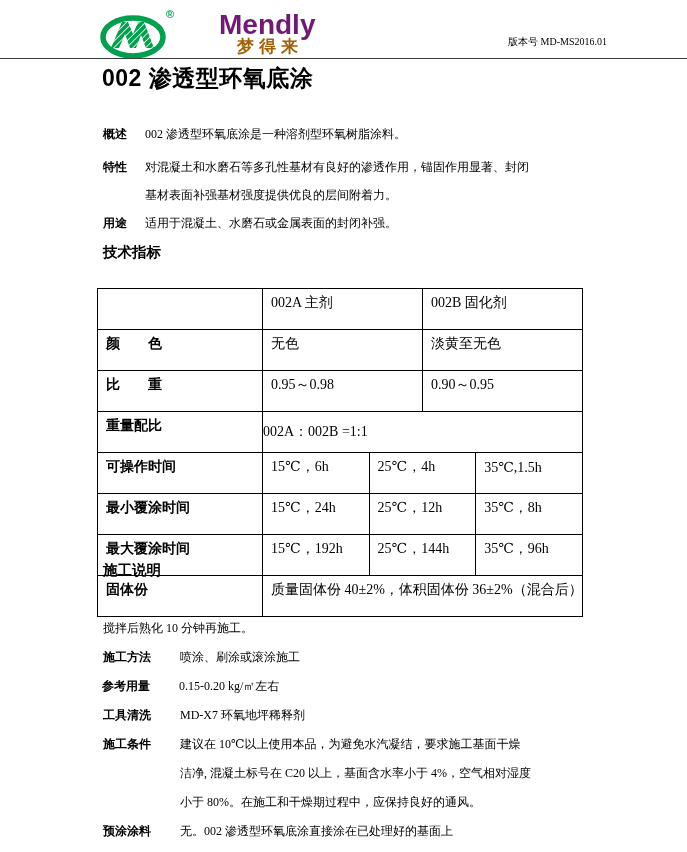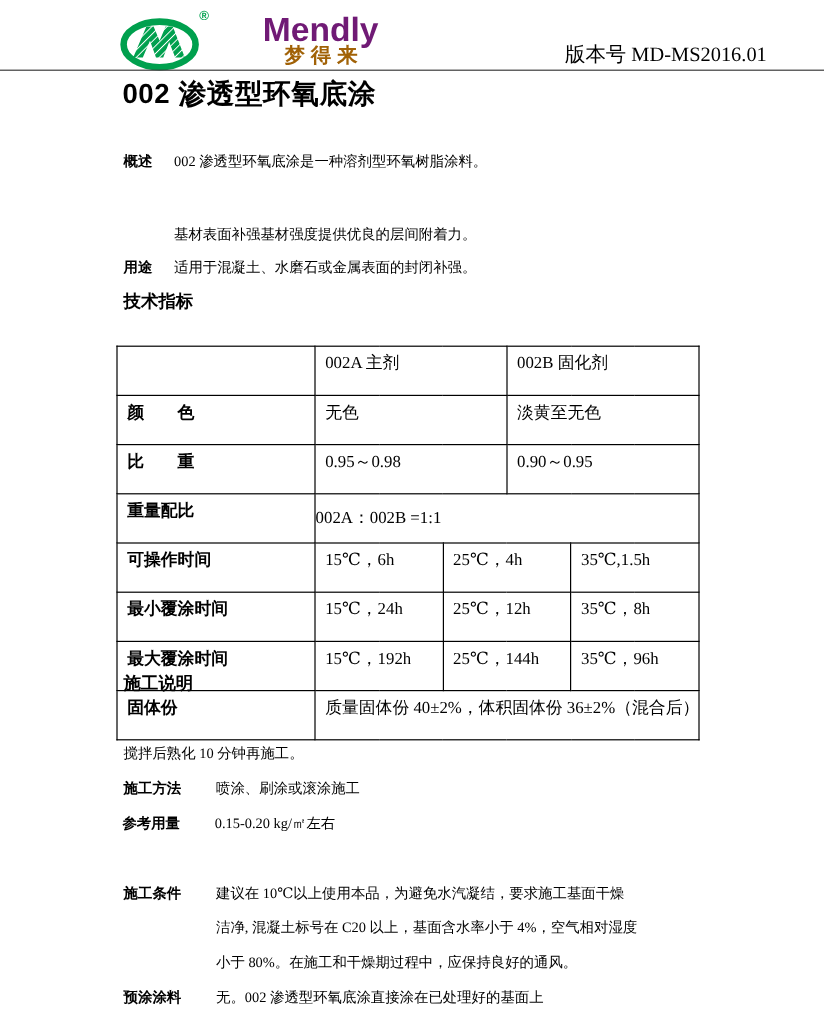--- a/index.html
+++ b/index.html
@@ -6,21 +6,21 @@
   .page{
     position:relative;width:687px;height:852px;background:#ffffff;
     font-family:"Liberation Serif","DejaVu Serif",serif;color:#000;
     overflow:hidden;margin:0 auto;
   }
   .abs{position:absolute;white-space:nowrap;}
   .sans{font-family:"Liberation Sans","DejaVu Sans",sans-serif;}
   
   .brand-en{left:219px;top:11px;font-size:28px;font-weight:bold;color:#701a75;letter-spacing:0px;line-height:1;}
   .brand-cn{left:237px;top:38px;font-size:17px;font-weight:bold;color:#a16207;letter-spacing:5px;line-height:1;}
-  .version{right:48px;top:36px;font-size:17px;line-height:1.2;}
+  .version{right:80px;top:36px;font-size:10px;line-height:1.2;}
   .rule{left:0;top:58px;width:687px;border-top:1px solid #3c3c3c;height:0;}
   
   .title{left:102px;top:64px;font-size:23px;font-weight:bold;line-height:1.25;letter-spacing:0.5px;}
   
   .row{display:flex;font-size:12px;line-height:18px;}
   .ilabel{display:inline-block;width:42px;font-weight:bold;flex:0 0 42px;}
   .heading{font-size:14.5px;font-weight:bold;line-height:18px;font-family:Liberation Serif, serif;}
   
   table.spec{border-collapse:collapse;table-layout:fixed;width:485px;}
   table.spec td{
@@ -51,20 +51,24 @@
   <div class="abs sans brand-en">Mendly</div>
   <div class="abs brand-cn">梦得来</div>
   <div class="abs version">版本号 MD-MS2016.01</div>
   <div class="abs rule"></div>
 
   <div class="abs sans title">002 渗透型环氧底涂</div>
 
   <div class="abs row" style="left:103px;top:125px">
     <span class="ilabel">概述</span>
     <span>002 渗透型环氧底涂是一种溶剂型环氧树脂涂料。</span>
+  </div>
+  <div class="abs row" style="left:103px;top:158px">
+    <span class="ilabel">特性</span>
+    <span>对混凝土和水磨石等多孔性基材有良好的渗透作用，锚固作用显著、封闭</span>
   </div>
   <div class="abs row" style="left:145px;top:186px">
     <span>基材表面补强基材强度提供优良的层间附着力。</span>
   </div>
   <div class="abs row" style="left:103px;top:214px">
     <span class="ilabel">用途</span>
     <span>适用于混凝土、水磨石或金属表面的封闭补强。</span>
   </div>
   <div class="abs heading sans" style="left:103px;top:243px">技术指标</div>
 
@@ -132,20 +136,24 @@
   <div class="abs row" style="left:103px;top:648px">
     <span class="clabel">施工方法</span>
     <span>喷涂、刷涂或滚涂施工</span>
   </div>
 
   <div class="abs row" style="left:102px;top:677px">
     <span class="clabel">参考用量</span>
     <span>0.15-0.20 kg/㎡左右</span>
   </div>
 
+  <div class="abs row" style="left:103px;top:706px">
+    <span class="clabel">工具清洗</span>
+    <span>MD-X7 环氧地坪稀释剂</span>
+  </div>
 
   <div class="abs row" style="left:103px;top:735px">
     <span class="clabel">施工条件</span>
     <span>建议在 10℃以上使用本品，为避免水汽凝结，要求施工基面干燥</span>
   </div>
   <div class="abs row" style="left:180px;top:764px">
     <span>洁净, 混凝土标号在 C20 以上，基面含水率小于 4%，空气相对湿度</span>
   </div>
   <div class="abs row" style="left:180px;top:793px">
     <span>小于 80%。在施工和干燥期过程中，应保持良好的通风。</span>

